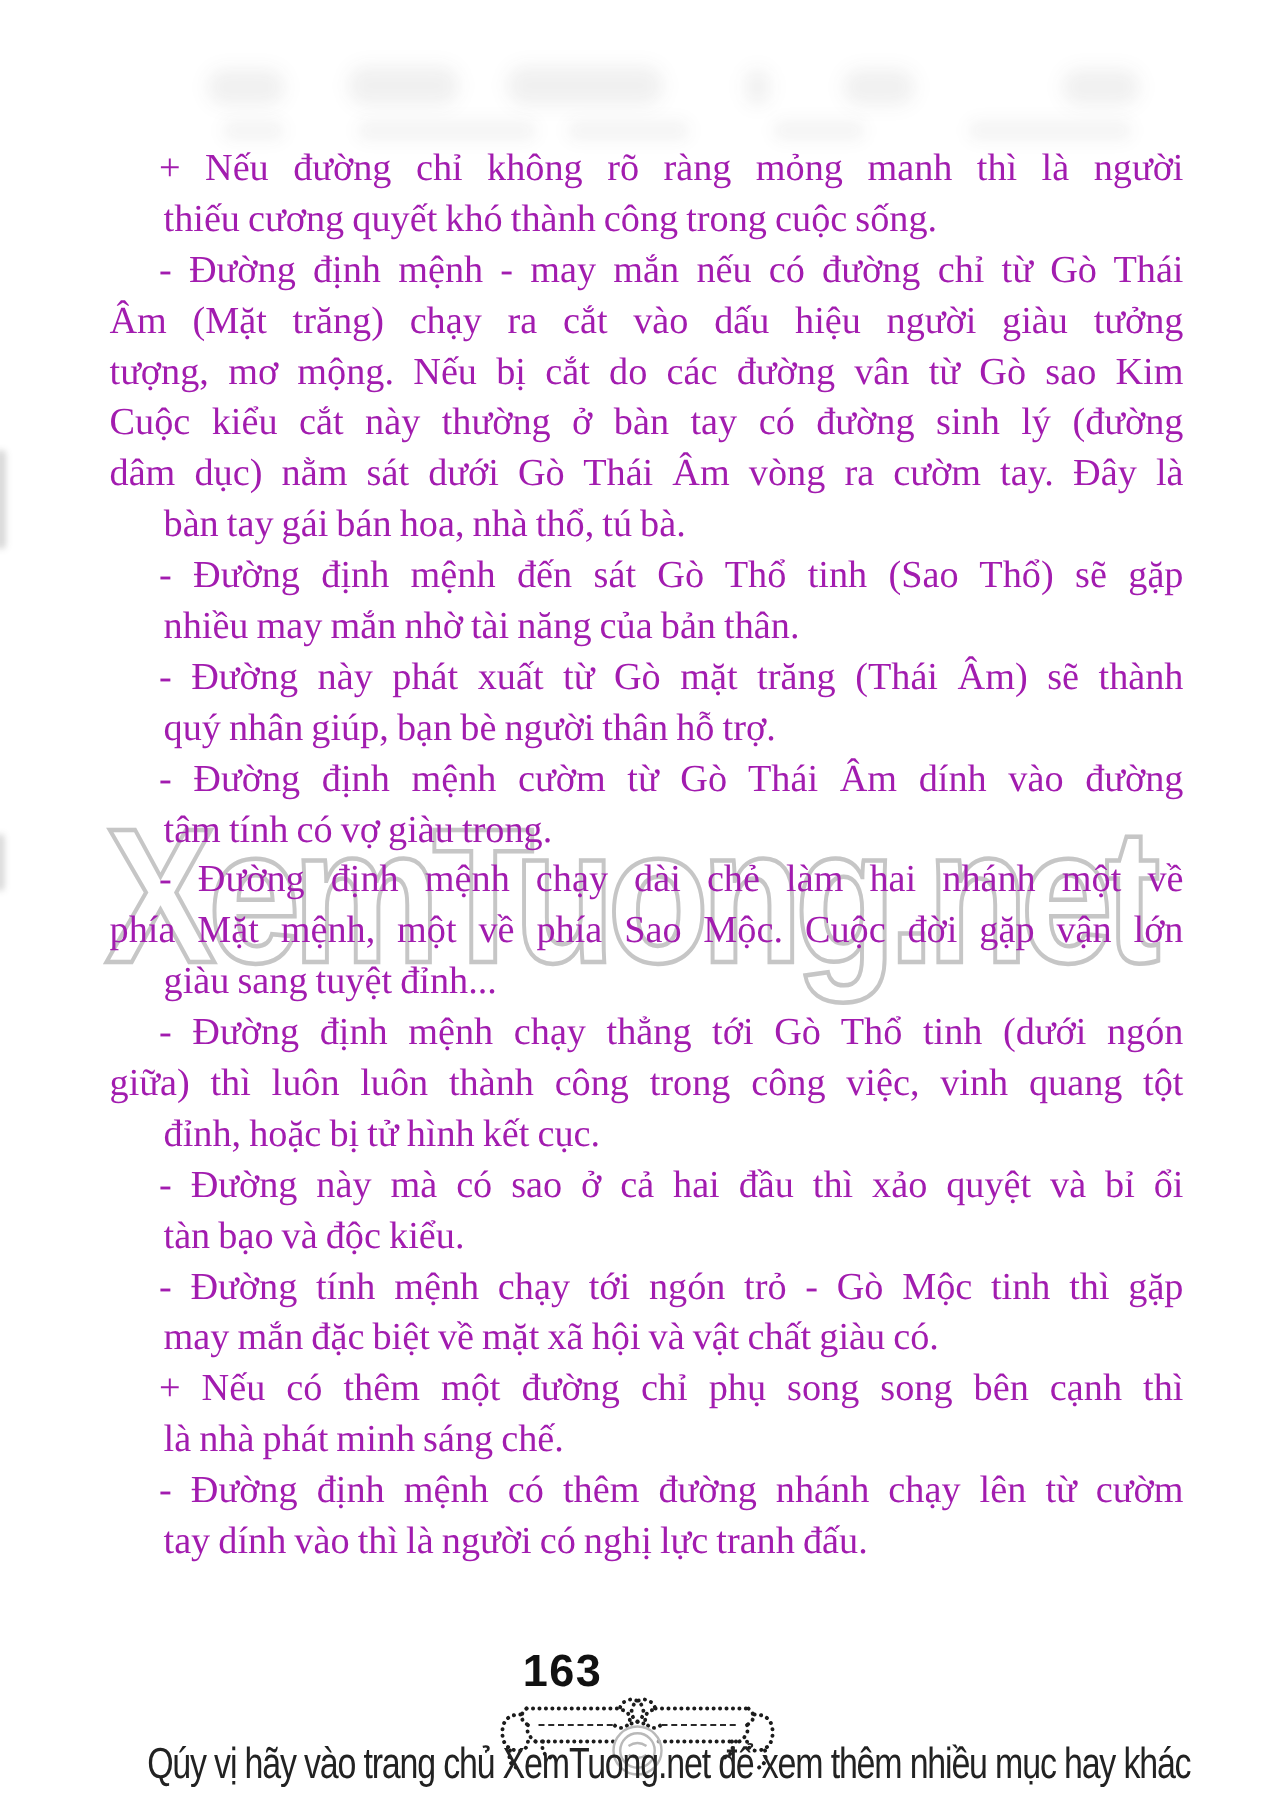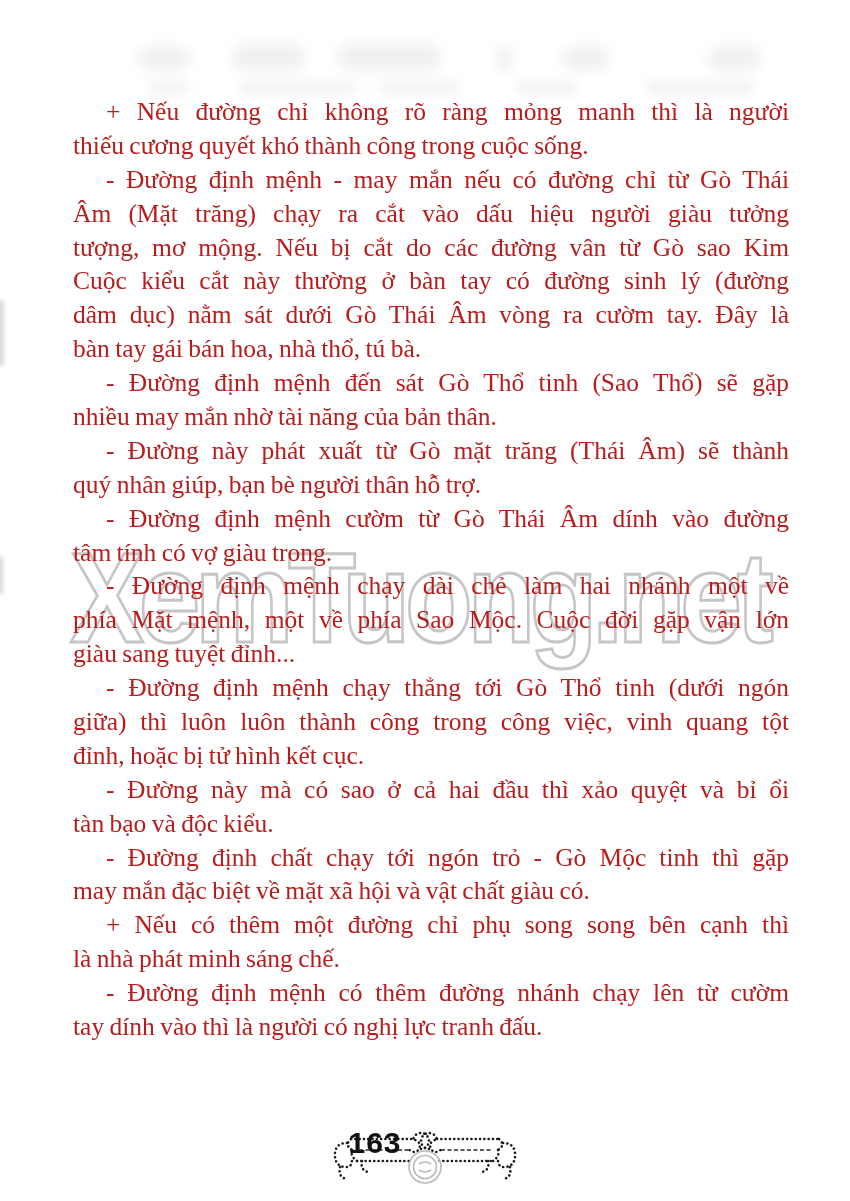--- a/index.html
+++ b/index.html
@@ -39,37 +39,37 @@
     transform:scaleX(0.865);
     transform-origin:left top;
     user-select:none;
   }
   
   .textblock{
     position:absolute;
     left:73px;top:95px;
     width:716px;
     z-index:2;
-    color:#b91c1c;
+    color:#a21caf;
   }
   .ln{
     font-size:25.5px;
     line-height:33.9px;
     height:33.9px;
     overflow:hidden;
     word-spacing:-1px;
     text-align:justify;
     text-align-last:justify;
   }
   .ln.first{text-indent:33px;}
-  .ln.end{text-align-last:left;}
+  .ln.end{text-align-last:left;margin-left:36px;}
   
   .pagenum{
     position:absolute;
-    left:0;top:1126px;width:750px;
+    left:0;top:1098px;width:750px;
     z-index:3;
     text-align:center;
     font-family:"Liberation Sans","DejaVu Sans",sans-serif;
     font-weight:bold;
     font-size:30px;
     letter-spacing:1px;
     color:#111111;
   }
   .ornament{
     position:absolute;
@@ -130,21 +130,21 @@
     <div class="ln first">- Đường định mệnh cườm từ Gò Thái Âm dính vào đường</div>
     <div class="ln end">tâm tính có vợ giàu trong.</div>
     <div class="ln first">- Đường định mệnh chạy dài chẻ làm hai nhánh một về</div>
     <div class="ln">phía Mặt mệnh, một về phía Sao Mộc. Cuộc đời gặp vận lớn</div>
     <div class="ln end">giàu sang tuyệt đỉnh...</div>
     <div class="ln first">- Đường định mệnh chạy thẳng tới Gò Thổ tinh (dưới ngón</div>
     <div class="ln">giữa) thì luôn luôn thành công trong công việc, vinh quang tột</div>
     <div class="ln end">đỉnh, hoặc bị tử hình kết cục.</div>
     <div class="ln first">- Đường này mà có sao ở cả hai đầu thì xảo quyệt và bỉ ổi</div>
     <div class="ln end">tàn bạo và độc kiểu.</div>
-    <div class="ln first">- Đường định chất chạy tới ngón trỏ - Gò Mộc tinh thì gặp</div>
+    <div class="ln first">- Đường tính mệnh chạy tới ngón trỏ - Gò Mộc tinh thì gặp</div>
     <div class="ln end">may mắn đặc biệt về mặt xã hội và vật chất giàu có.</div>
     <div class="ln first">+ Nếu có thêm một đường chỉ phụ song song bên cạnh thì</div>
     <div class="ln end">là nhà phát minh sáng chế.</div>
     <div class="ln first">- Đường định mệnh có thêm đường nhánh chạy lên từ cườm</div>
     <div class="ln end">tay dính vào thì là người có nghị lực tranh đấu.</div>
   </div>
 
   <div class="pagenum">163</div>
 
   <div class="ornament">
@@ -179,14 +179,17 @@
 
       <g fill="none" stroke="#b9b9b9" stroke-width="1.6">
         <circle cx="96" cy="41" r="16" fill="#ffffff" fill-opacity="0.55"></circle>
         <circle cx="96" cy="41" r="11.5"></circle>
         <path d="M90 38 q6 -4 12 0"></path>
         <path d="M90 44 q6 4 12 0"></path>
       </g>
     </svg>
   </div>
 
+  <div class="footer">
+    <span>Qúy vị hãy vào trang chủ XemTuong.net để xem thêm nhiều mục hay khác</span>
+  </div>
 
 </div>
 
 </body></html>

